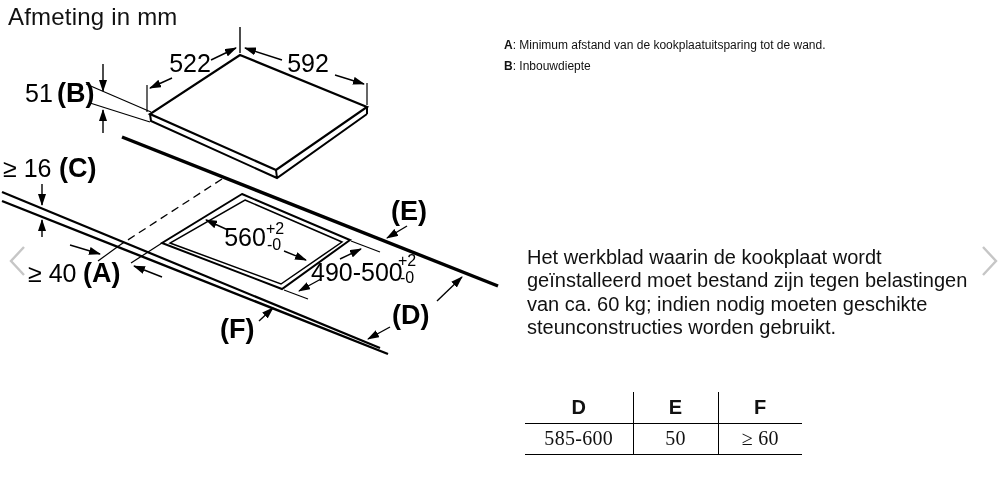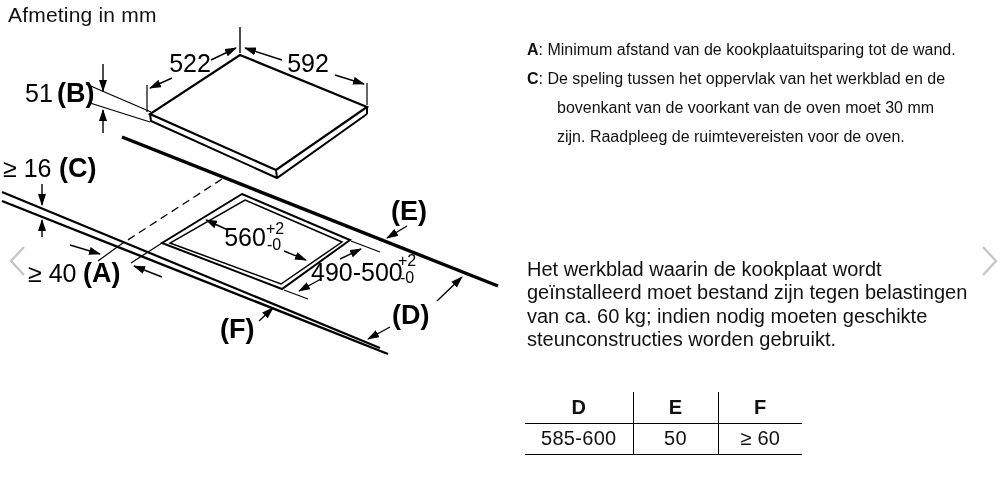--- a/index.html
+++ b/index.html
@@ -7,36 +7,36 @@
               font-family:"Liberation Sans", sans-serif; color:#111; }
   #stage { position:relative; width:1000px; height:501px; background:#fff; }
 
   #draw-svg { position:absolute; left:0; top:0; }
   #draw-svg text { fill:#000; font-family:"Liberation Sans", sans-serif; font-size:25px; }
   #draw-svg text.keylbl { font-weight:700; font-size:27px; }
   #draw-svg text.tol { font-size:16px; }
   #draw-svg text.mid { text-anchor:middle; }
   .ln   { stroke:#000; fill:none; }
 
-  #page-title { position:absolute; left:8px; top:3px; font-size:21px; letter-spacing:.2px; }
+  #page-title { position:absolute; left:8px; top:3px; font-size:24px; letter-spacing:.2px; }
 
-  #legend { position:absolute; left:527px; top:35px; width:436px;
-            font-size:16px; line-height:29px; }
+  #legend { position:absolute; left:504px; top:35px; width:436px;
+            font-size:12px; line-height:21px; }
   .legend-item { padding-left:30px; text-indent:-30px; }
   .legend-item b { font-weight:700; }
 
   #note { position:absolute; left:527px; top:246px; width:470px;
-          font-size:20px; line-height:23.4px;margin-top:12px; }
+          font-size:20px; line-height:23.4px; }
 
   #spec-table { position:absolute; left:525px; top:392px; border-collapse:collapse;
                 table-layout:fixed; font-size:20px; text-align:center; }
   #spec-table col.c1 { width:108px; } #spec-table col.c2 { width:85px; }
   #spec-table col.c3 { width:84px; }
   #spec-table th { font-weight:700; height:31px; letter-spacing:.3px; }
-  #spec-table td { height:31px; letter-spacing:.3px; }
+  #spec-table td { height:31px; letter-spacing:.3px;font-family:Liberation Serif, serif; }
   #spec-table th, #spec-table td { vertical-align:middle; }
   #spec-table .vline { border-left:1.5px solid #000; }
   #spec-table tr.rule th, #spec-table tr.rule td { border-bottom:1.5px solid #000; }
 </style>
 </head>
 <body>
 
 <div id="stage">
 
   <svg id="draw-svg" width="1000" height="501" viewBox="0 0 1000 501">
@@ -137,21 +137,21 @@
     </g>
     <g style="cursor:pointer">
       <polyline points="983,247 996,261 983,275" fill="none" stroke="#c6c6c6" stroke-width="2.4"></polyline>
     </g>
   </svg>
 
   <div id="page-title">Afmeting in mm</div>
 
   <div id="legend">
     <div class="legend-item"><b>A</b><span>: Minimum afstand van de kookplaatuitsparing tot de wand.</span></div>
-    <div class="legend-item"><b>C</b><span>: De speling tussen het oppervlak van het werkblad en de bovenkant van de voorkant van de oven moet 30 mm zijn. Raadpleeg de ruimtevereisten voor de oven.</span></div>
+    <div class="legend-item"><b>B</b><span>: Inbouwdiepte</span></div>
   </div>
 
   <div id="note">Het werkblad waarin de kookplaat wordt geïnstalleerd moet bestand zijn tegen belastingen van ca. 60 kg; indien nodig moeten geschikte steunconstructies worden gebruikt.</div>
 
   <table id="spec-table">
     <colgroup>
         <col class="c1">
         <col class="c2">
         <col class="c3">
       </colgroup>

